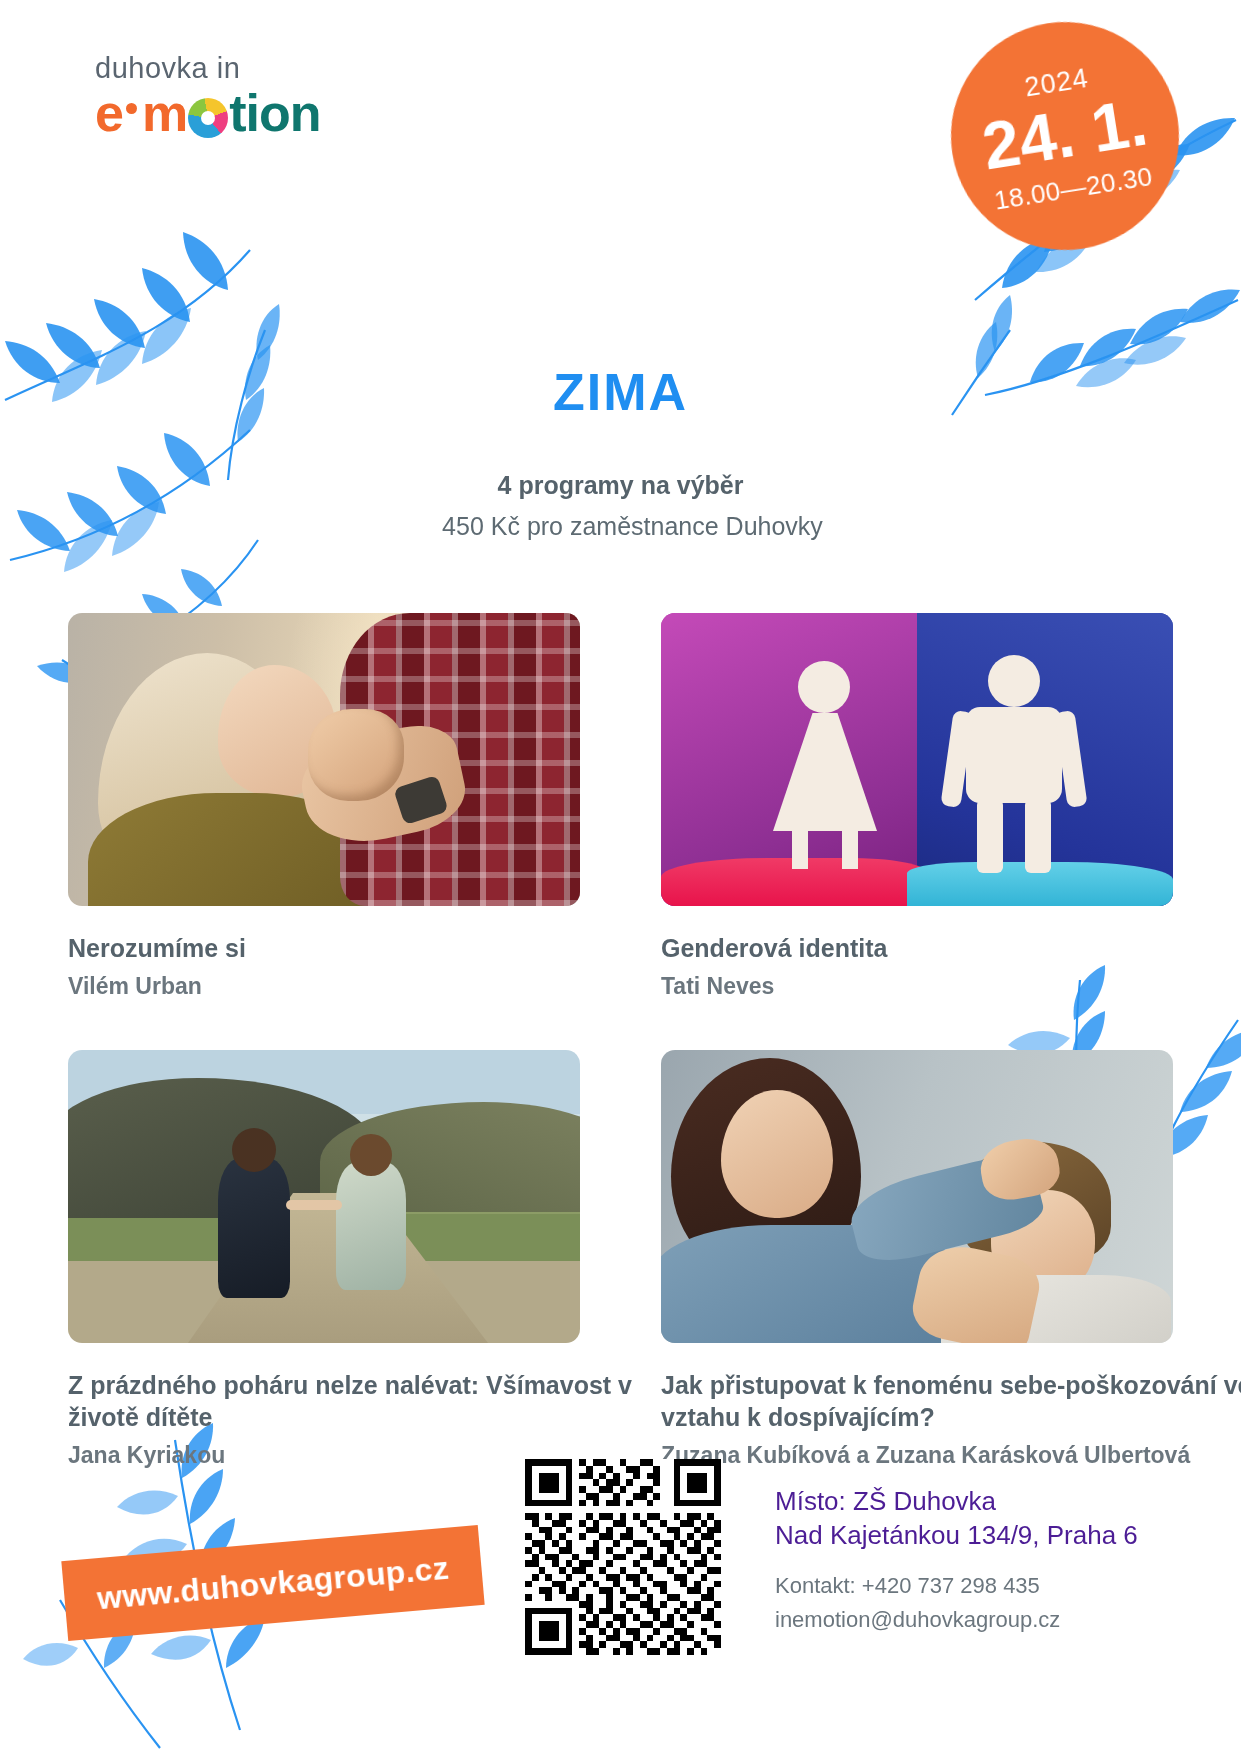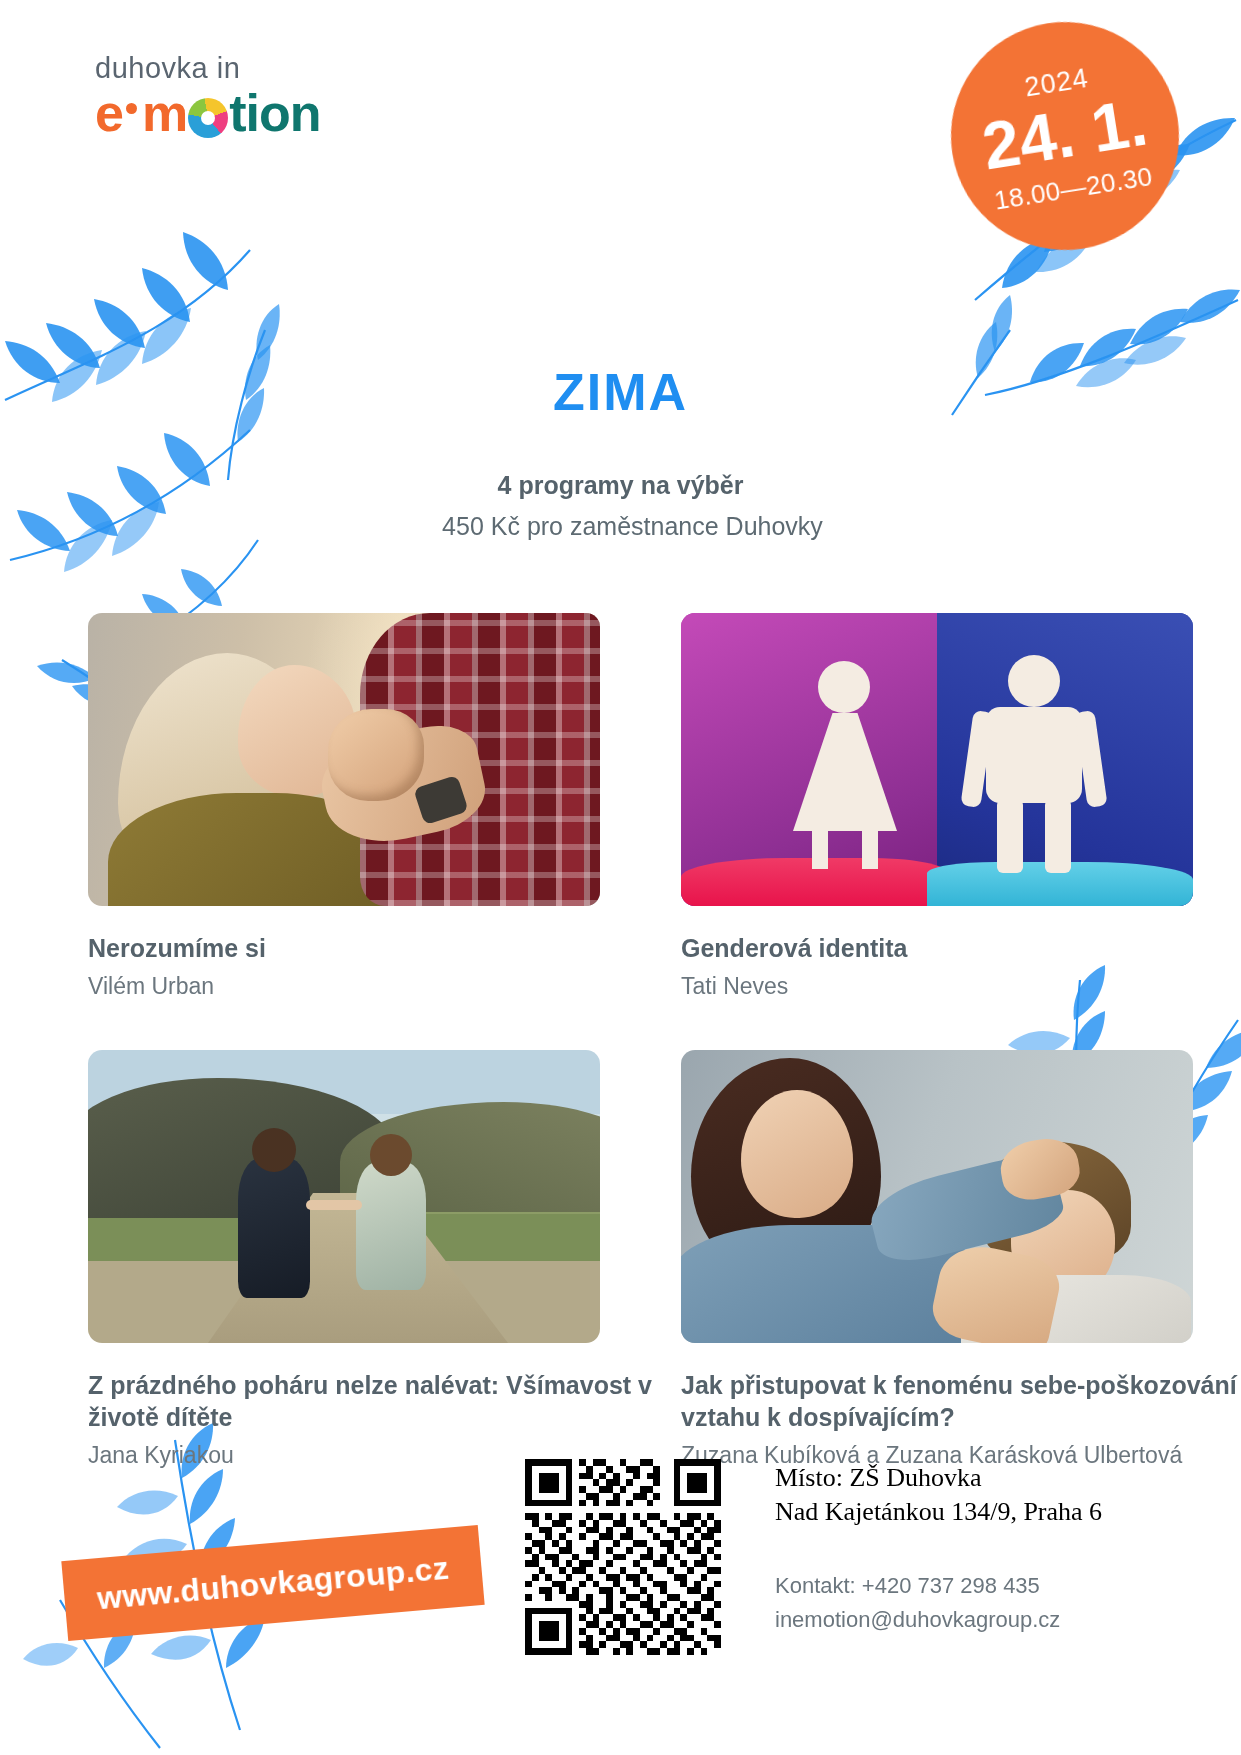--- a/index.html
+++ b/index.html
@@ -150,39 +150,39 @@
     position: absolute;
     top: 613px;
     left: 68px;
     width: 1105px;
     z-index: 4;
     display: grid;
     grid-template-columns: 512px 512px;
     column-gap: 81px;
     row-gap: 22px;
   }
-  .card { width: 616px; margin-left: 20px; }
+  .card { width: 616px; }
   .card-img {
     width: 512px;
     height: 293px;
     border-radius: 14px;
     overflow: hidden;
     position: relative;
   }
   .card-title {
     margin-top: 26px;
     font-size: 25px;
     font-weight: 700;
     color: #55626b;
     line-height: 1.28;
   }
   .card-author {
     margin-top: 9px;
     font-size: 23px;
-    font-weight: 400;
+    font-weight: 700;
     color: #6b767e;
   }
   .row2 { margin-top: 28px; }
 
   
   .ph { position: absolute; inset: 0; }
 
   
   .ph1 {
     background:
@@ -432,24 +432,23 @@
   .footer-text {
     position: absolute;
     left: 775px;
     bottom: 118px;
     z-index: 6;
     width: 420px;
   }
   .place {
     font-size: 26px;
     font-weight: 400;
-    color: #000000;
+    color: #4c1d95;
     line-height: 1.3;
-    margin-bottom: 40px;
-    font-family: Liberation Serif, serif;
+    margin-bottom: 16px;
   }
   .contact {
     font-size: 22px;
     color: #6b767e;
     line-height: 1.55;
   }
 </style>
 </head>
 <body>
 

